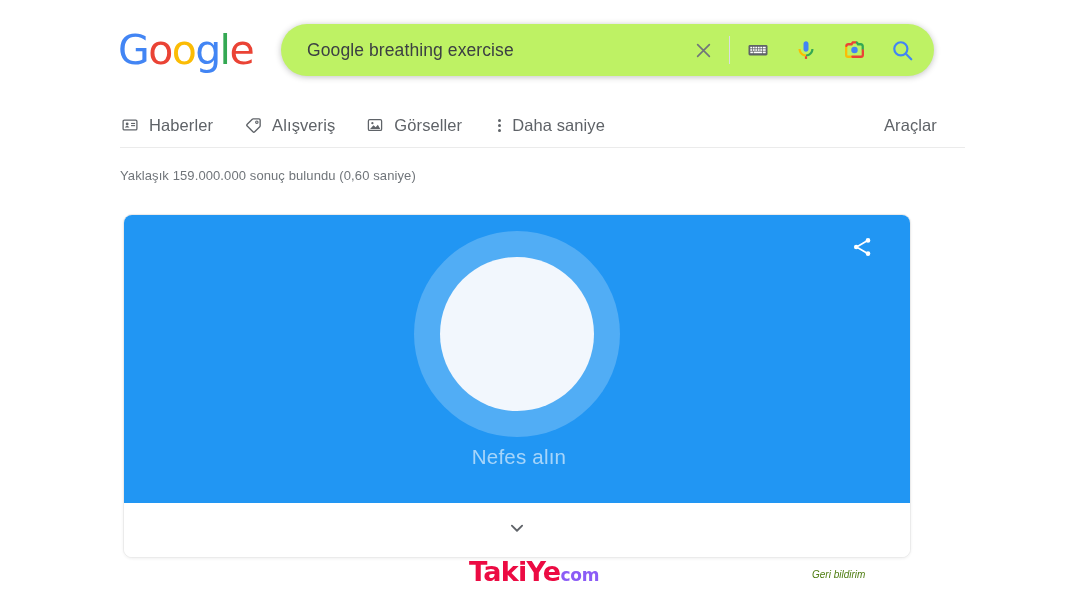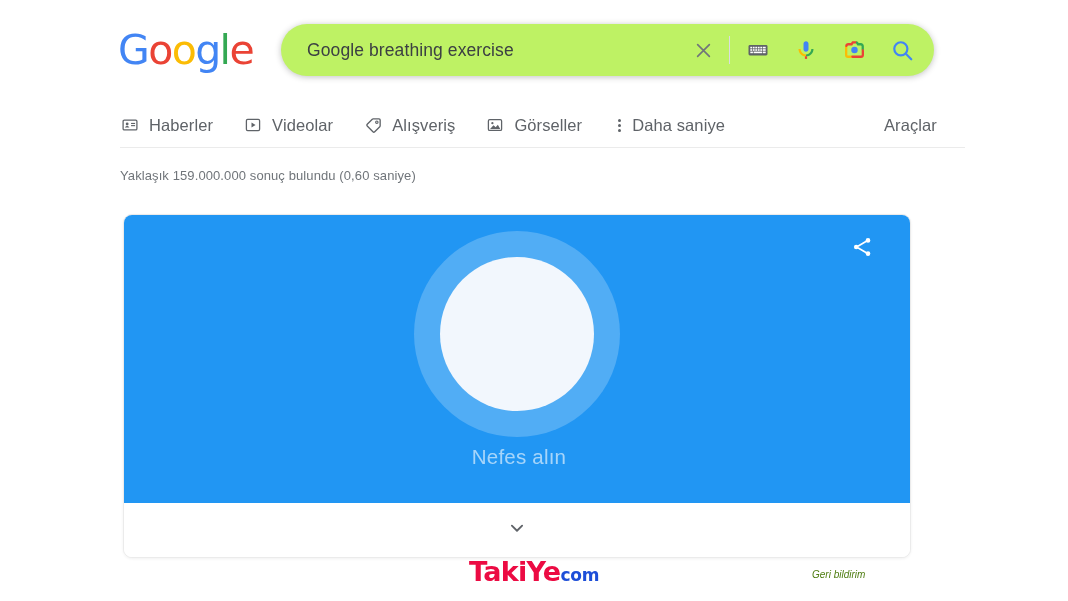--- a/index.html
+++ b/index.html
@@ -239,21 +239,21 @@
     top: 557px;
     text-align: center;
     font-family: "DejaVu Sans", sans-serif;
     font-weight: bold;
     font-size: 27px;
     letter-spacing: -.7px;
     line-height: 30px;
     user-select: none;
   }
   .wm-a { color: #ec0b43; }
-  .wm-b { color: #1d4ed8; font-size: 17px; letter-spacing: -.3px; }
+  .wm-b { color: #8b5cf6; font-size: 17px; letter-spacing: -.3px; }
 
   .feedback {
     position: absolute;
     left: 812px;
     top: 569px;
     font-size: 10px;
     font-style: italic;
     color: #4d7c0f;
     white-space: nowrap;
   }
@@ -343,29 +343,20 @@
           <rect x="2.8" y="5.5" width="18.4" height="13" rx="1.6" stroke="#5f6368" stroke-width="1.7" fill="none"></rect>
           <circle cx="8.2" cy="10.6" r="1.9" fill="#5f6368"></circle>
           <path d="M5.3 15.2c.5-1.3 1.6-2 2.9-2s2.4.7 2.9 2z" fill="#5f6368"></path>
           <rect x="13.4" y="9.2" width="5.4" height="1.5" fill="#5f6368"></rect>
           <rect x="13.4" y="12.1" width="5.4" height="1.5" fill="#5f6368"></rect>
         </svg>
       </span>
       <span>Haberler</span>
     </div>
 
-    <div class="tab">
-      <span class="t-icon">
-        <svg width="18" height="18" viewBox="0 0 24 24" aria-hidden="true">
-          <rect x="3.2" y="4.6" width="17.6" height="14.8" rx="1.7" stroke="#5f6368" stroke-width="1.7" fill="none"></rect>
-          <path d="M10 8.6 L15.4 12 L10 15.4 Z" fill="#5f6368"></path>
-        </svg>
-      </span>
-      <span>Videolar</span>
-    </div>
 
     <div class="tab">
       <span class="t-icon">
         <svg width="19" height="19" viewBox="0 0 24 24" aria-hidden="true">
           <path d="M11.6 3.6 H19a1.4 1.4 0 0 1 1.4 1.4v7.4a1.6 1.6 0 0 1-.47 1.13l-6.4 6.4a1.6 1.6 0 0 1-2.26 0l-7.2-7.2a1.6 1.6 0 0 1 0-2.26l6.4-6.4A1.6 1.6 0 0 1 11.6 3.6z" stroke="#5f6368" stroke-width="1.7" fill="none"></path>
           <circle cx="16.2" cy="7.8" r="1.5" stroke="#5f6368" stroke-width="1.5" fill="none"></circle>
         </svg>
       </span>
       <span>Alışveriş</span>
     </div>

